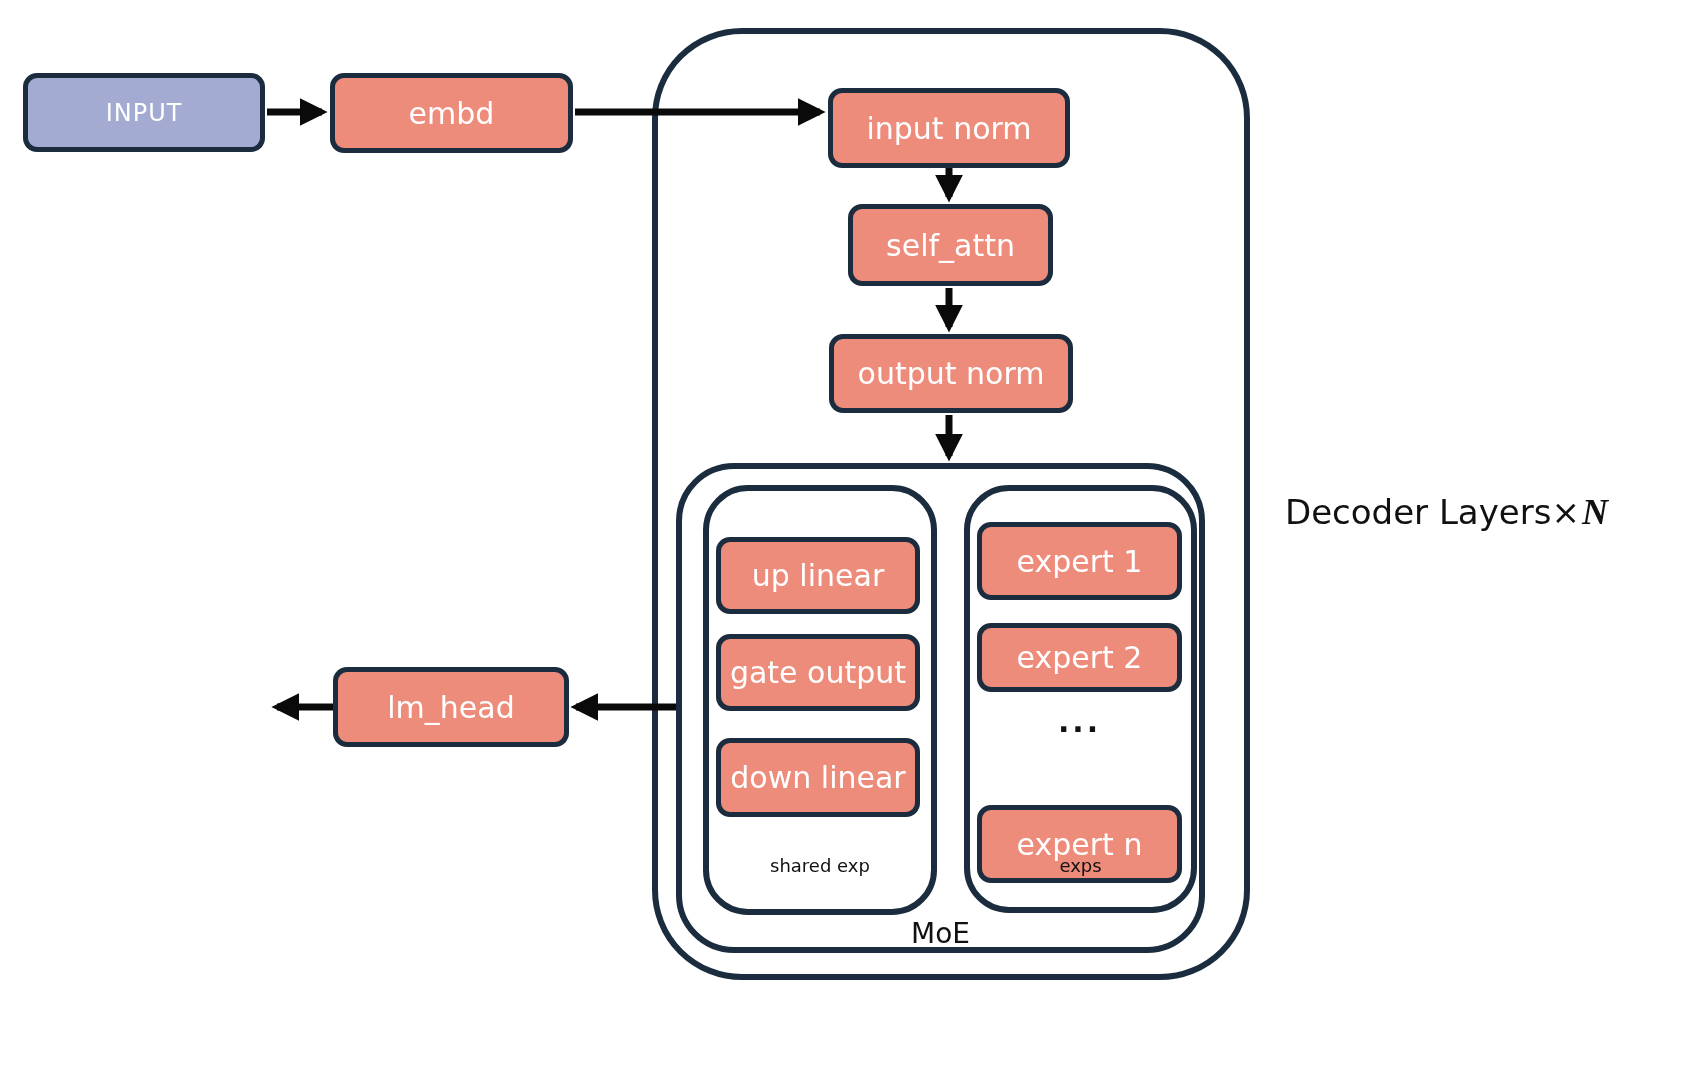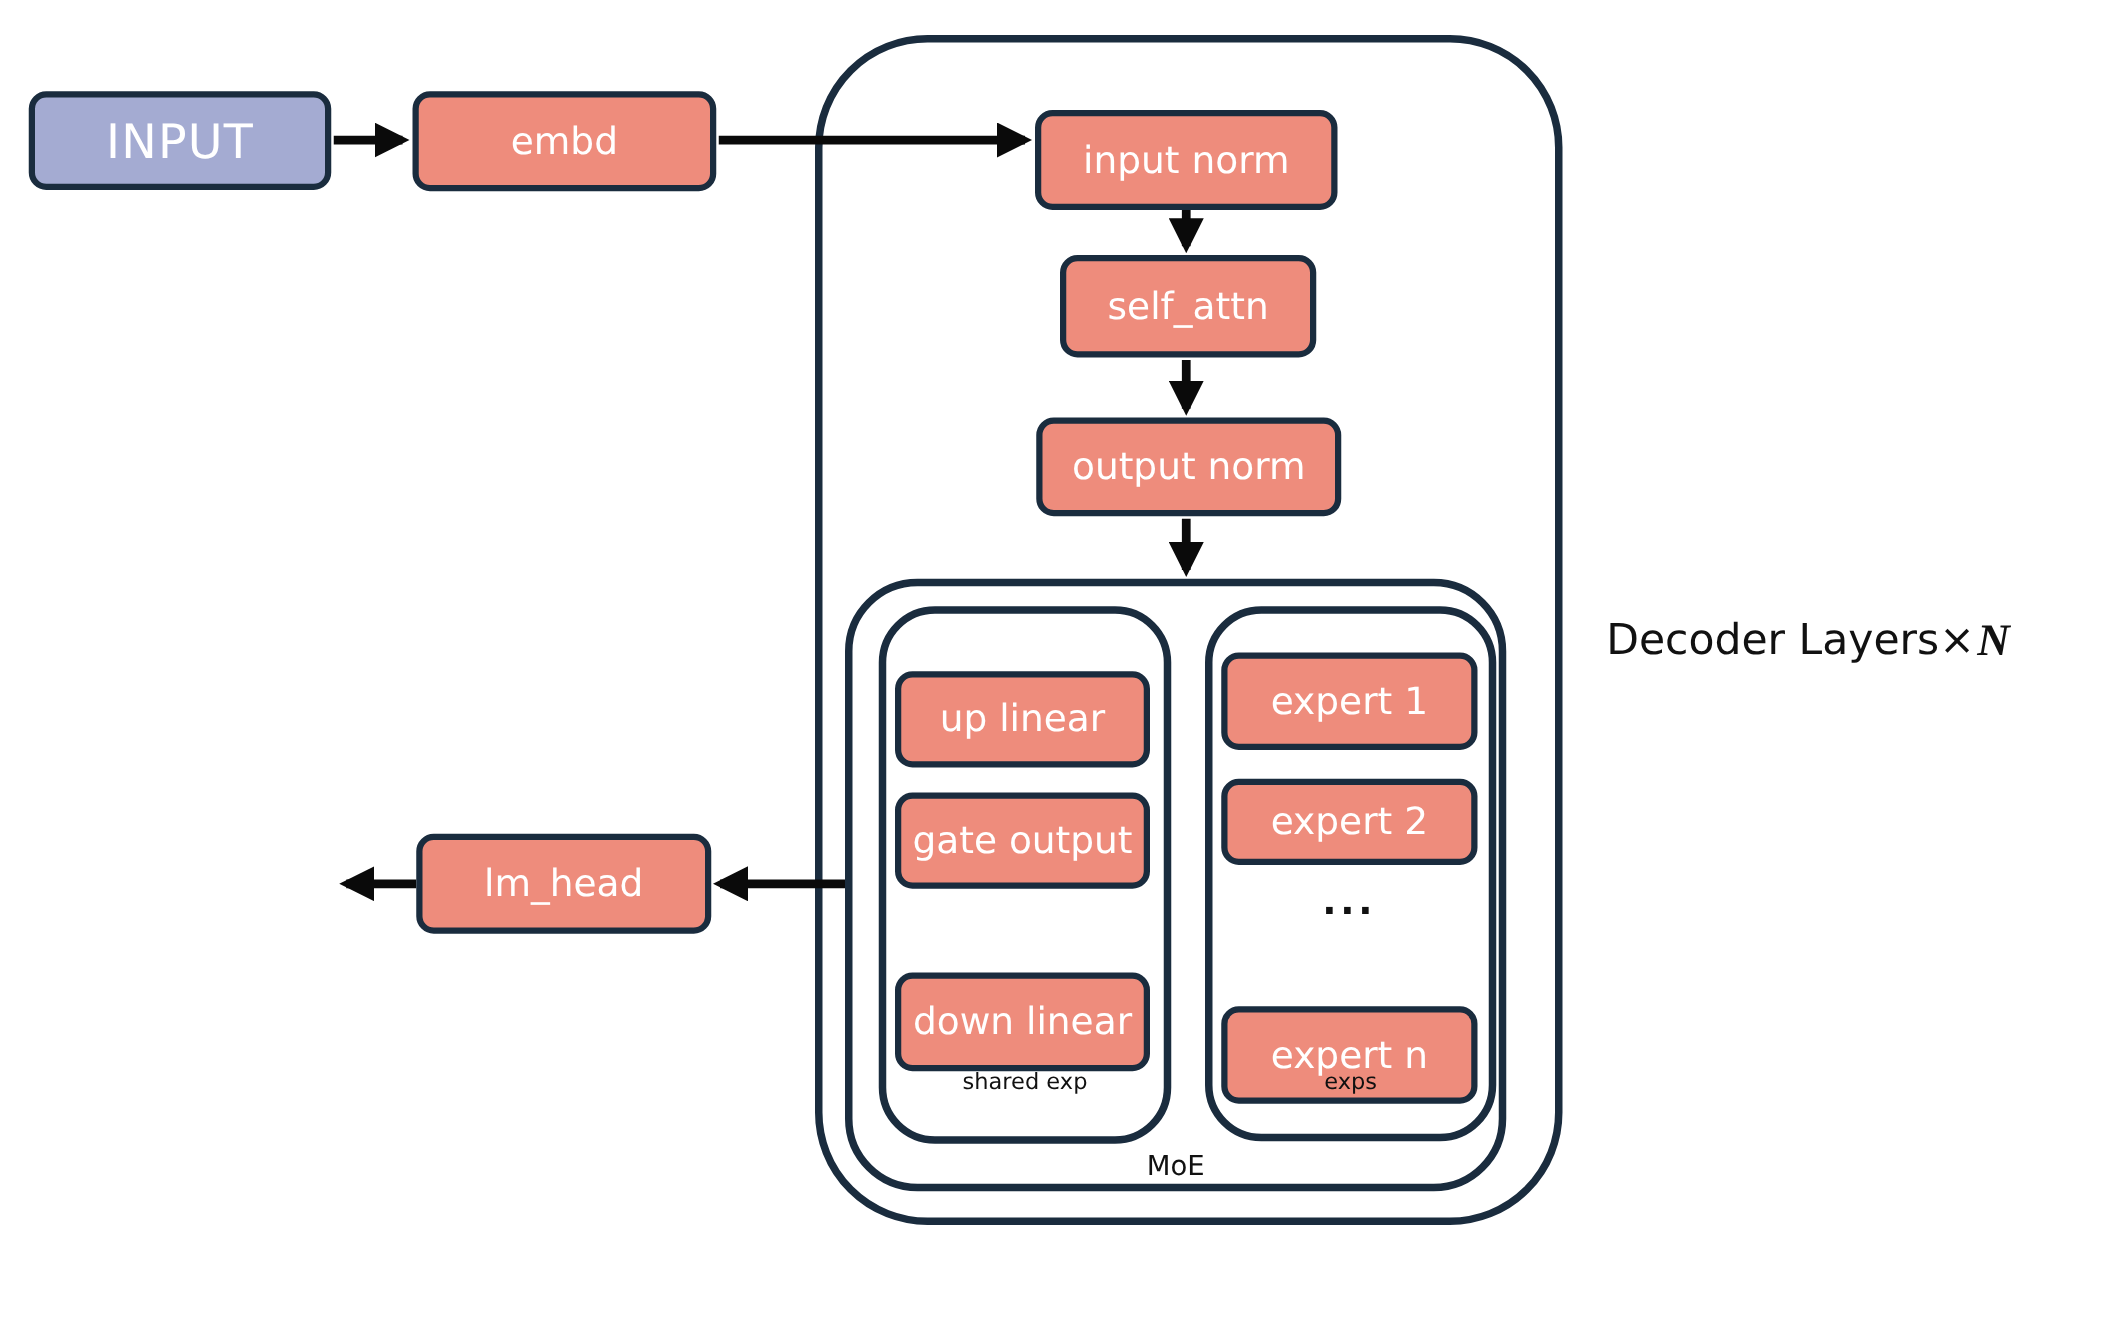--- a/index.html
+++ b/index.html
@@ -14,21 +14,21 @@
   }
   .decoder{border-radius:90px;}
   .moe{border-radius:58px;}
   .expgroup{border-radius:45px;}
   
   .node{
     position:absolute;box-sizing:border-box;border:5px solid var(--outline);
     border-radius:14px;display:flex;align-items:center;justify-content:center;
     color:#ffffff;font-size:30px;background:var(--module-fill);
   }
-  .io{background:var(--io-fill);font-size:38px;letter-spacing:1px;}
+  .io{background:var(--io-fill);font-size:24px;letter-spacing:1px;}
   
   .lbl{
     position:absolute;display:flex;align-items:center;justify-content:center;
     color:#111111;font-size:18px;
   }
   .dots{font-weight:700;font-size:30px;letter-spacing:3px;align-items:flex-start;line-height:44px;}
   .decoder-title{font-size:34px;justify-content:flex-start;}
   .decoder-title .math-n{
     font-family:"Liberation Serif","DejaVu Serif",serif;
     font-weight:700;font-style:italic;margin-left:2px;font-size:36px;
@@ -61,30 +61,30 @@
   </svg>
 
   <div class="node io" style="left:23px;top:73px;width:242px;height:79px;">INPUT</div>
   <div class="node" style="left:330px;top:73px;width:243px;height:80px;">embd</div>
   <div class="node" style="left:828px;top:88px;width:242px;height:80px;">input norm</div>
   <div class="node" style="left:848px;top:204px;width:205px;height:82px;">self_attn</div>
   <div class="node" style="left:829px;top:334px;width:244px;height:79px;">output norm</div>
 
   <div class="node" style="left:716px;top:537px;width:204px;height:77px;">up linear</div>
   <div class="node" style="left:716px;top:634px;width:204px;height:77px;">gate output</div>
-  <div class="node" style="left:716px;top:778px;width:204px;height:79px;">down linear</div>
+  <div class="node" style="left:716px;top:738px;width:204px;height:79px;">down linear</div>
   <div class="lbl" style="left:703px;top:845px;width:234px;height:40px;">shared exp</div>
 
   <div class="node" style="left:977px;top:522px;width:205px;height:78px;">expert 1</div>
   <div class="node" style="left:977px;top:623px;width:205px;height:69px;">expert 2</div>
   <div class="lbl dots" style="left:977px;top:700px;width:205px;height:44px;">...</div>
   <div class="node" style="left:977px;top:759px;width:205px;height:78px;margin-top:46px;">expert n</div>
   <div class="lbl" style="left:964px;top:845px;width:233px;height:40px;">exps</div>
 
-  <div class="lbl" style="left:676px;top:916px;width:529px;height:34px;font-size:22px;">MoE</div>
+  <div class="lbl" style="left:676px;top:916px;width:529px;height:34px;font-size:28px;">MoE</div>
 
   <div class="node" style="left:333px;top:667px;width:236px;height:80px;">lm_head</div>
 
   <div class="lbl decoder-title" style="left:1285px;top:488px;width:400px;height:48px;">
     <span>Decoder Layers</span>
       <span>×</span>
       <span class="math-n">N</span>
   </div>
 
 </div>

